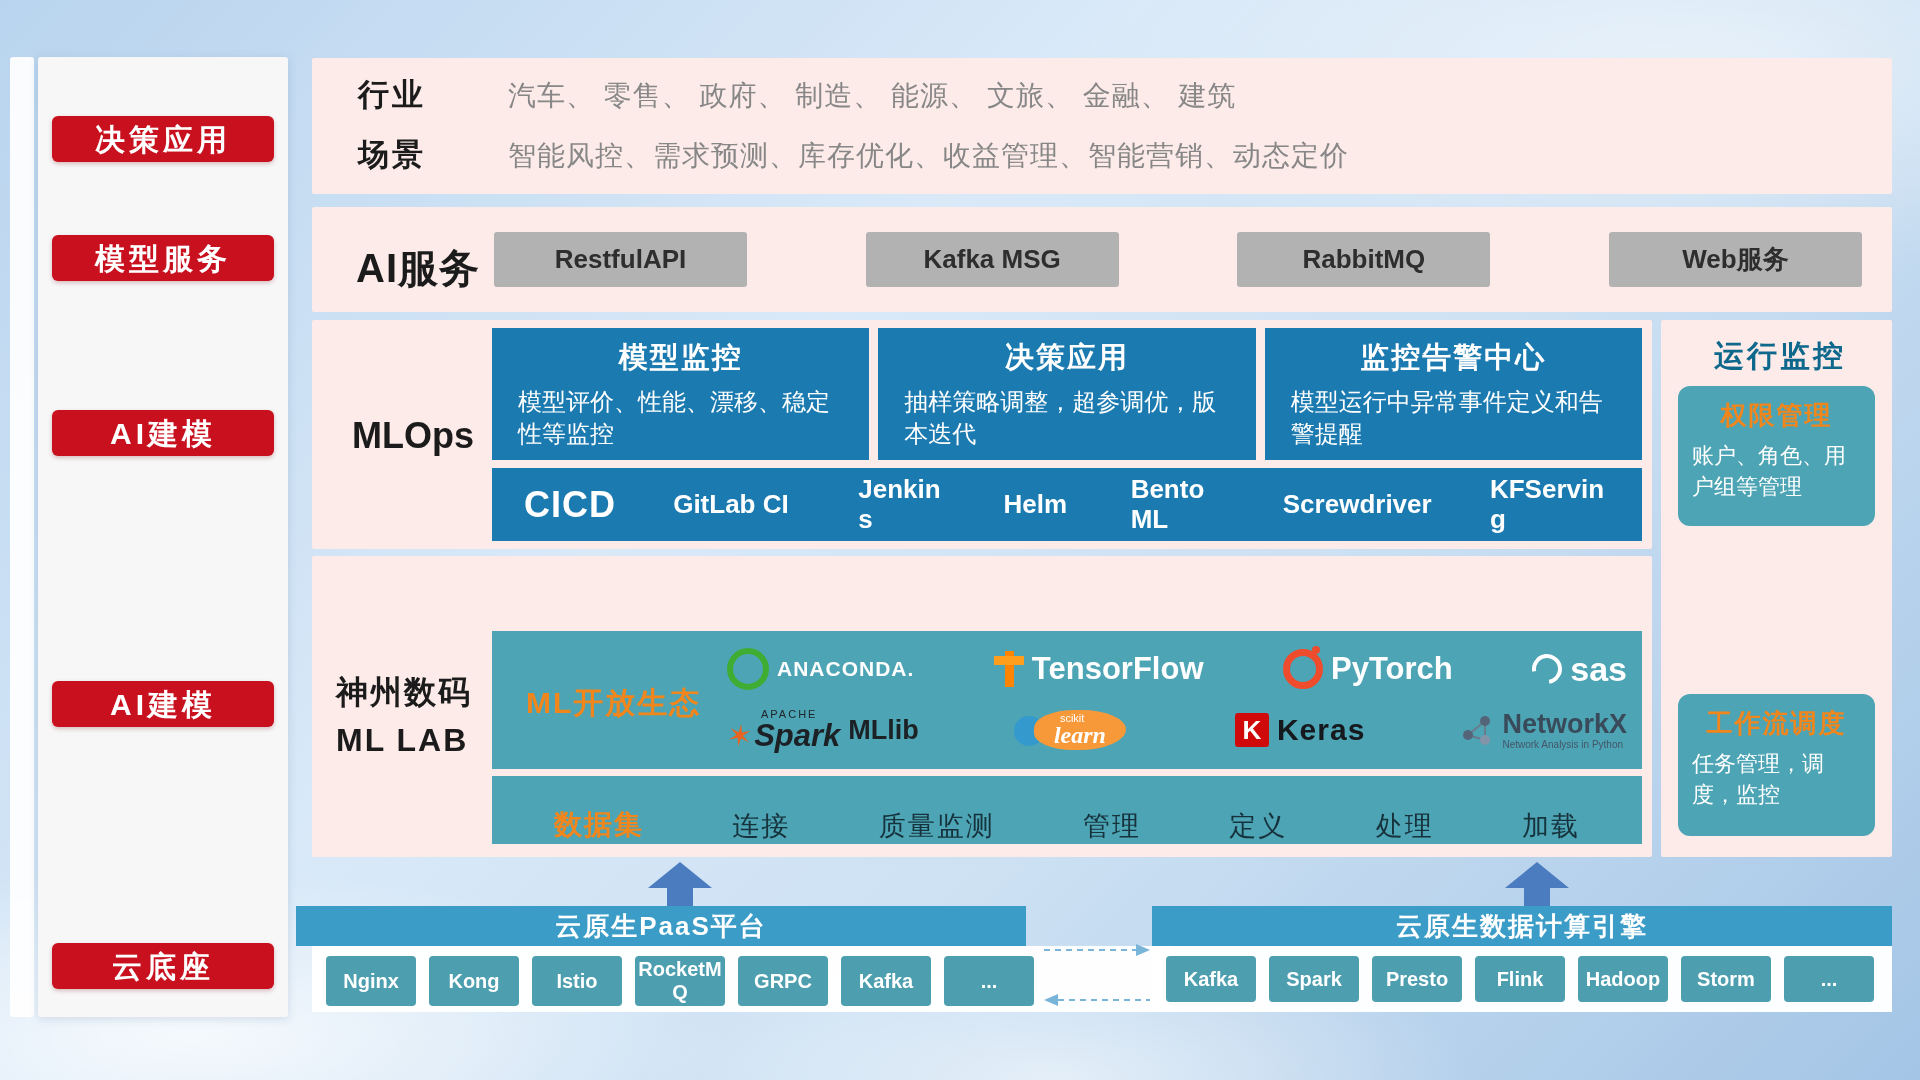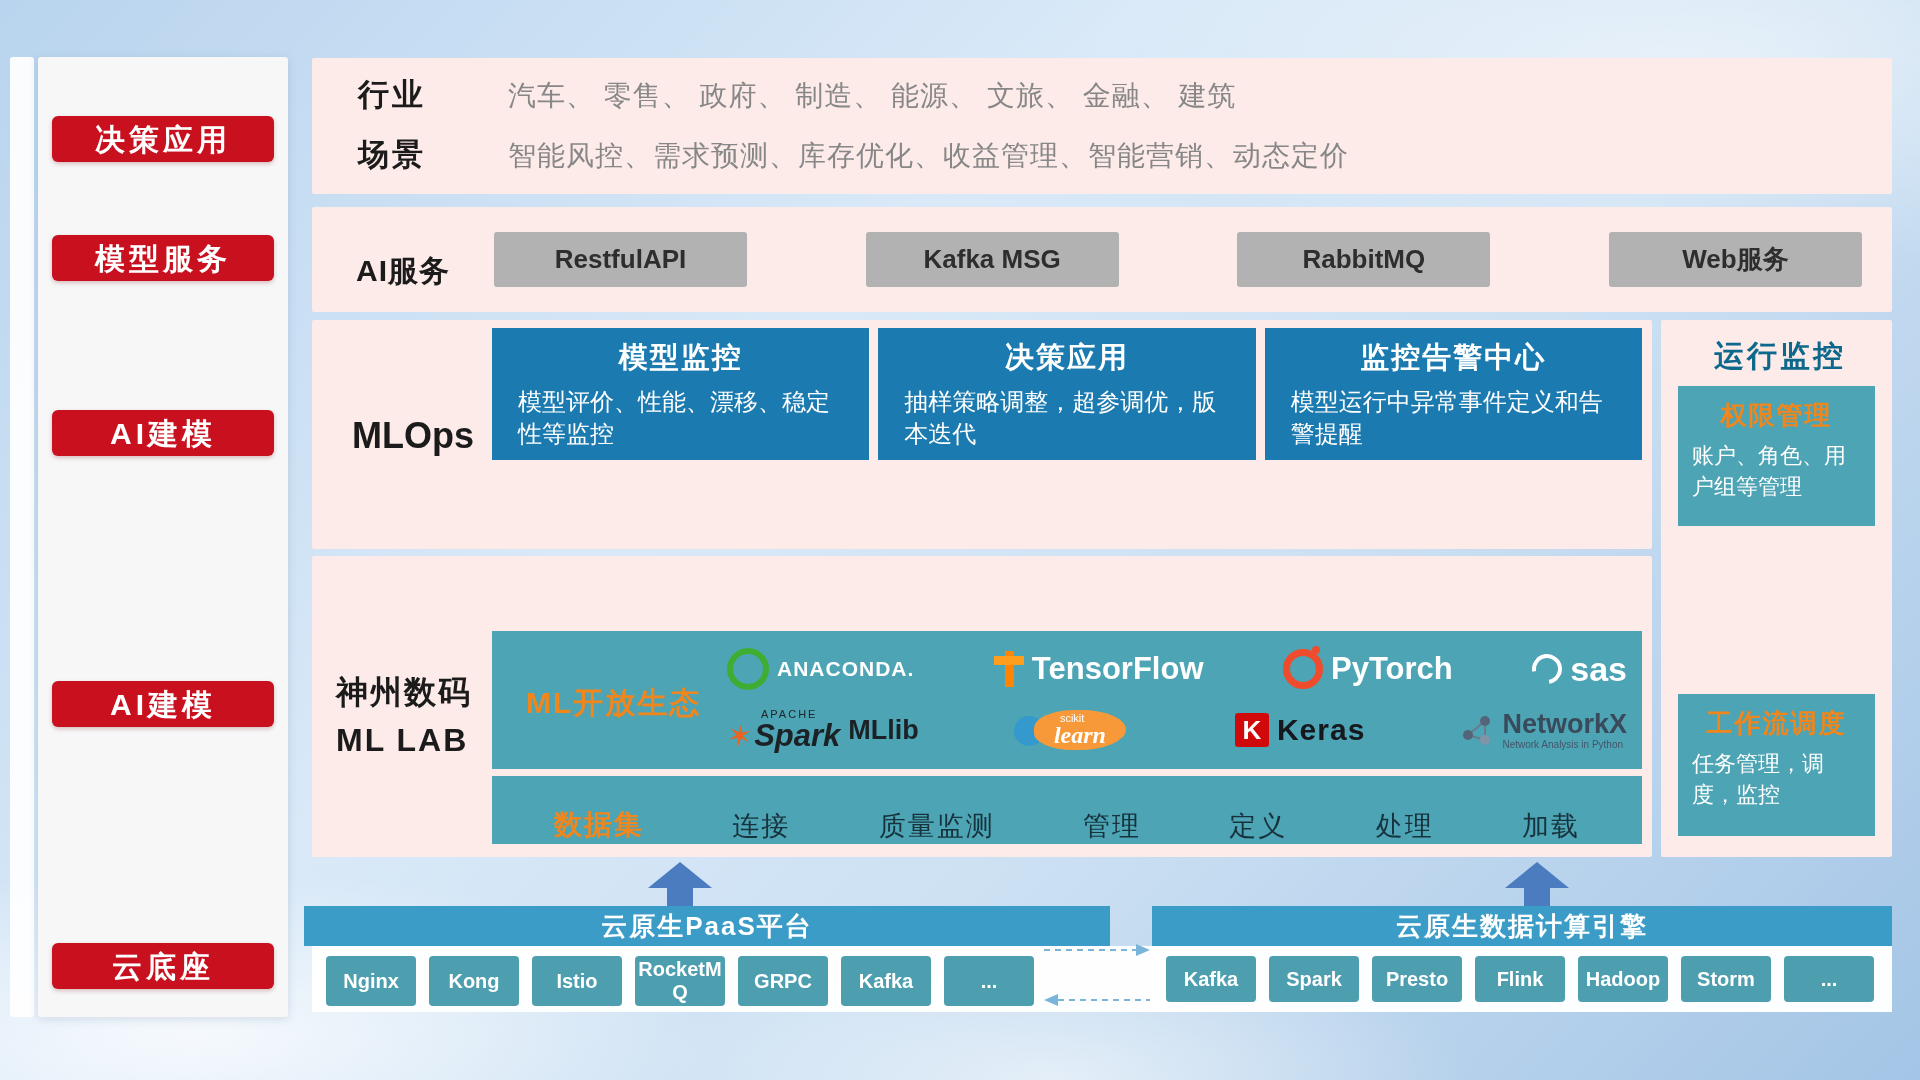--- a/index.html
+++ b/index.html
@@ -85,21 +85,21 @@
   .nx-text{display:flex;flex-direction:column;line-height:1.1;}
   .nx-word{color:#394a5a;font-size:27px;font-weight:bold;}
   .nx-sub{color:#44566a;font-size:10px;}
   .dataset-bar{position:absolute;left:180px;top:220px;width:1150px;height:68px;display:flex;align-items:flex-end;
     justify-content:space-between;padding:0 62px;box-sizing:border-box;}
   .dataset-label{font-size:28px;font-weight:bold;letter-spacing:2px;}
   .dataset-item{font-size:27px;color:#16323c;font-weight:500;letter-spacing:2px;}
 
   
   .monitor-title{position:absolute;top:16px;left:7px;right:0;text-align:center;color:#0d688c;font-size:30px;font-weight:bold;letter-spacing:3px;}
-  .mon-card{position:absolute;left:17px;width:197px;background:#4da4b4;border-radius:0;}
+  .mon-card{position:absolute;left:17px;width:197px;background:#4da4b4;border-radius:12px;}
   .mon-card .t{padding-top:12px;text-align:center;font-size:26px;font-weight:bold;letter-spacing:2px;}
   .mon-card .b{color:#fff;font-size:22px;padding:8px 14px 0;line-height:1.4;}
   .mc1{top:66px;height:140px;} .mc2{top:220px;height:142px;} .mc3{top:374px;height:142px;}
 
   
   .block-arrow{width:64px;}
   .block-arrow .head{width:0;height:0;border-left:32px solid transparent;border-right:32px solid transparent;border-bottom:26px solid #4c7cc0;}
   .block-arrow .stem{width:26px;height:18px;background:#4c7cc0;margin:0 auto;}
   .cloud-bar{position:absolute;top:906px;height:40px;background:#3a9cc7;color:#fff;font-size:26px;font-weight:bold;
     text-align:center;line-height:40px;letter-spacing:2px;}
@@ -123,21 +123,21 @@
   </div>
 
   <div class="panel p-row1">
     <div class="black-label" style="left:46px;top:16px;font-size:31px;letter-spacing:3px;">行业</div>
     <div class="gray-list" style="left:196px;top:19px;">汽车、 零售、 政府、 制造、 能源、 文旅、 金融、 建筑</div>
     <div class="black-label" style="left:46px;top:76px;font-size:31px;letter-spacing:3px;">场景</div>
     <div class="gray-list" style="left:196px;top:79px;">智能风控、需求预测、库存优化、收益管理、智能营销、动态定价</div>
   </div>
 
   <div class="panel p-row2">
-    <div class="black-label" style="left:44px;top:44px;font-size:30px;letter-spacing:1px;">AI服务</div>
+    <div class="black-label" style="left:44px;top:34px;font-size:40px;letter-spacing:1px;">AI服务</div>
     <div class="gray-row">
       <div class="gray-btn">RestfulAPI</div>
       <div class="gray-btn">Kafka MSG</div>
       <div class="gray-btn">RabbitMQ</div>
       <div class="gray-btn">Web服务</div>
     </div>
   </div>
 
   <div class="panel p-row3">
     <div class="black-label" style="left:40px;top:95px;font-size:36px;">MLOps</div>
@@ -147,20 +147,29 @@
         <div class="b">模型评价、性能、漂移、稳定性等监控</div>
       </div>
       <div class="blue-card">
         <div class="t">决策应用</div>
         <div class="b">抽样策略调整，超参调优，版本迭代</div>
       </div>
       <div class="blue-card">
         <div class="t">监控告警中心</div>
         <div class="b">模型运行中异常事件定义和告警提醒</div>
       </div>
+    </div>
+    <div class="cicd-bar">
+      <div class="cicd-title">CICD</div>
+      <div class="cicd-tool w-gitlab">GitLab CI</div>
+      <div class="cicd-tool w-jenkins">Jenkins</div>
+      <div class="cicd-tool w-helm">Helm</div>
+      <div class="cicd-tool w-bentoml">BentoML</div>
+      <div class="cicd-tool w-screw">Screwdriver</div>
+      <div class="cicd-tool w-kfs">KFServing</div>
     </div>
   </div>
 
   <div class="panel p-row4">
     <div class="black-label" style="left:24px;top:112px;font-size:32px;line-height:1.5;letter-spacing:2px;">
       <div>神州数码</div>
       <div>ML LAB</div>
     </div>
     <div class="eco-box teal">
       <div class="eco-label orange">ML开放生态</div>
@@ -244,21 +253,21 @@
 
   <div class="abs block-arrow" style="left:648px;top:862px;">
     <div class="head"></div>
       <div class="stem"></div>
   </div>
   <div class="abs block-arrow" style="left:1505px;top:862px;">
     <div class="head"></div>
       <div class="stem"></div>
   </div>
 
-  <div class="cloud-bar" style="left:304px;width:806px;">云原生PaaS平台</div>
+  <div class="cloud-bar" style="left:296px;width:730px;">云原生PaaS平台</div>
   <div class="cloud-strip" style="left:312px;width:861px;">
     <div class="tech-row">
       <div class="tech-btn">Nginx</div>
       <div class="tech-btn">Kong</div>
       <div class="tech-btn">Istio</div>
       <div class="tech-btn">RocketMQ</div>
       <div class="tech-btn">GRPC</div>
       <div class="tech-btn">Kafka</div>
       <div class="tech-btn">...</div>
     </div>

